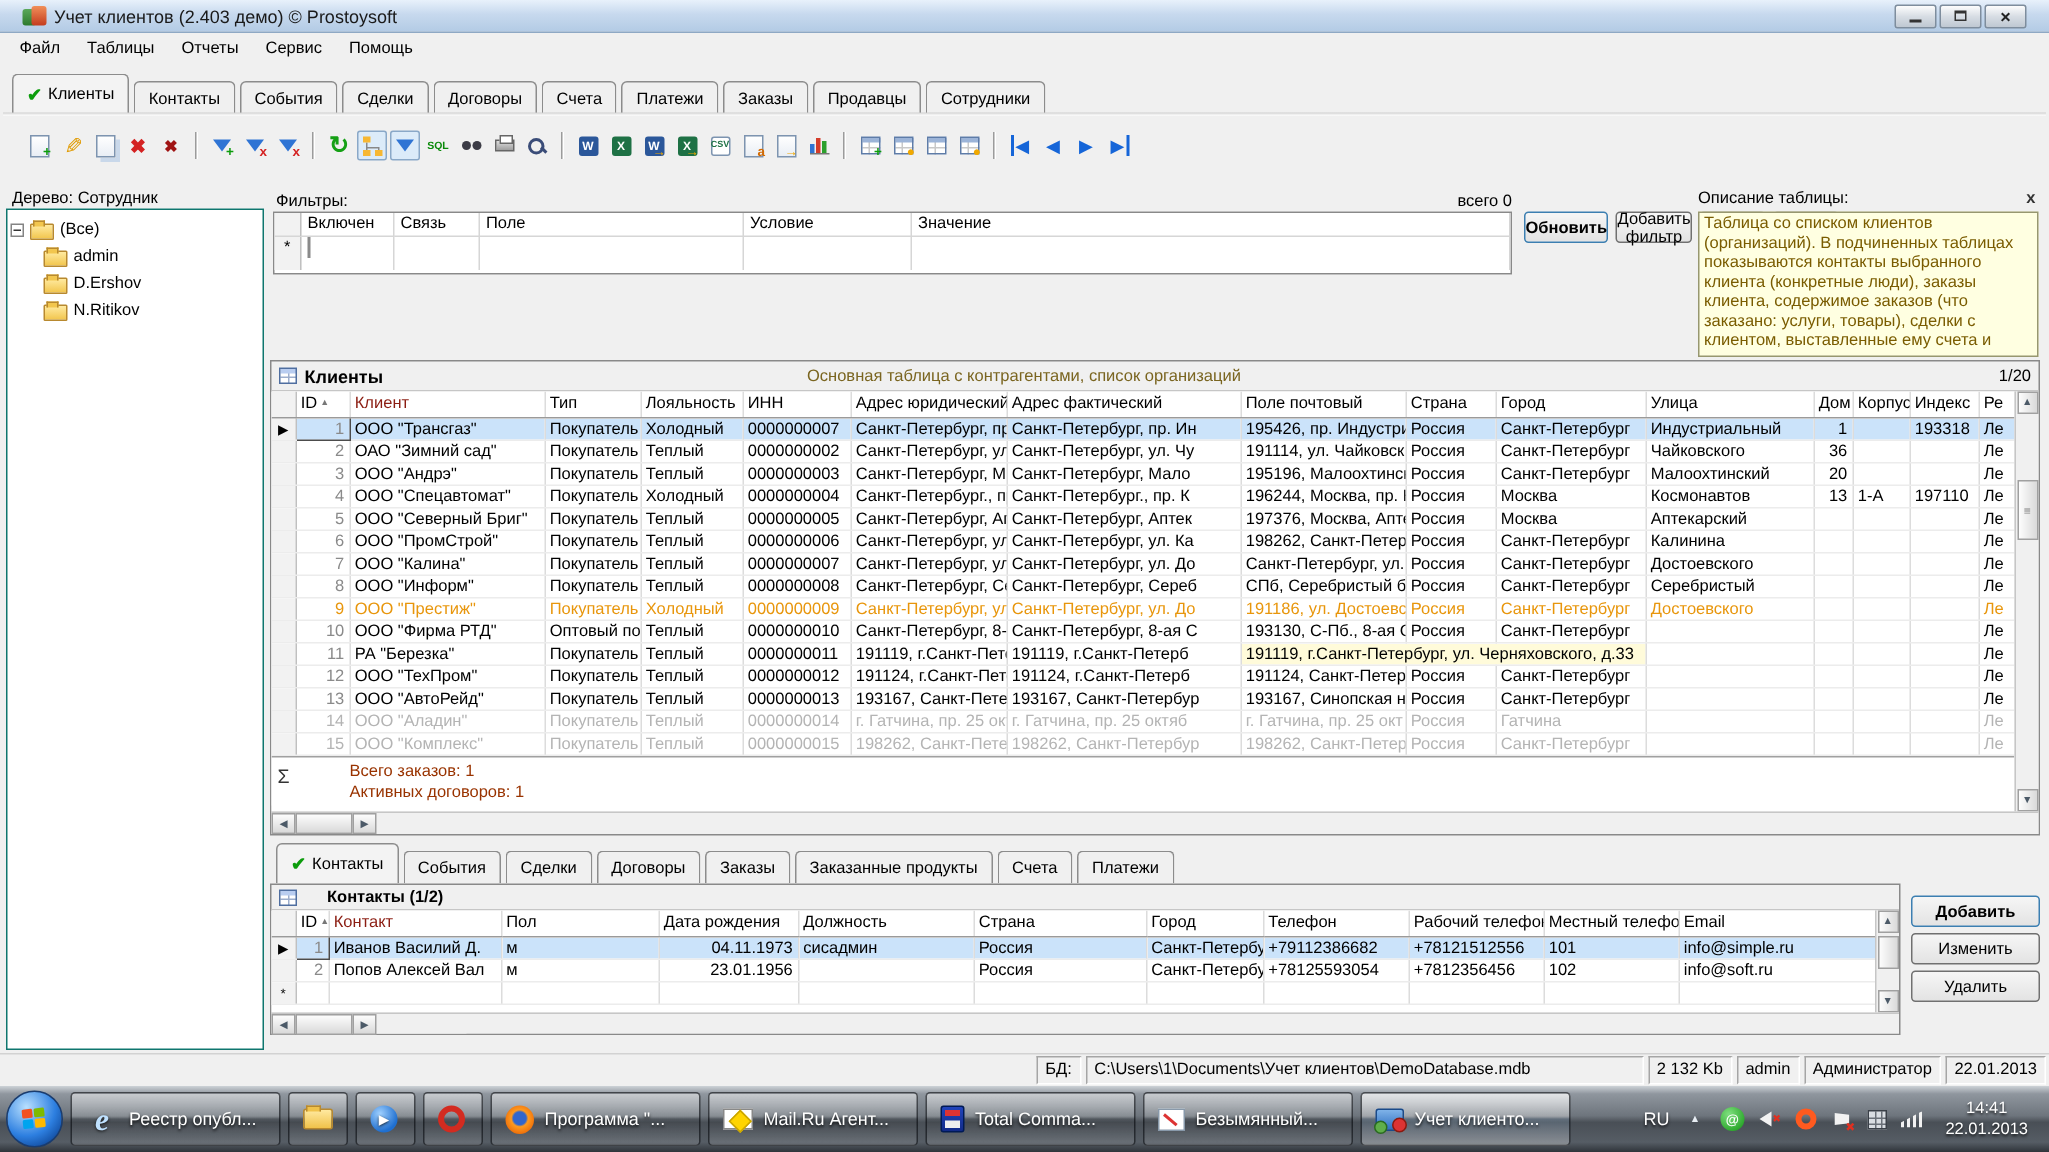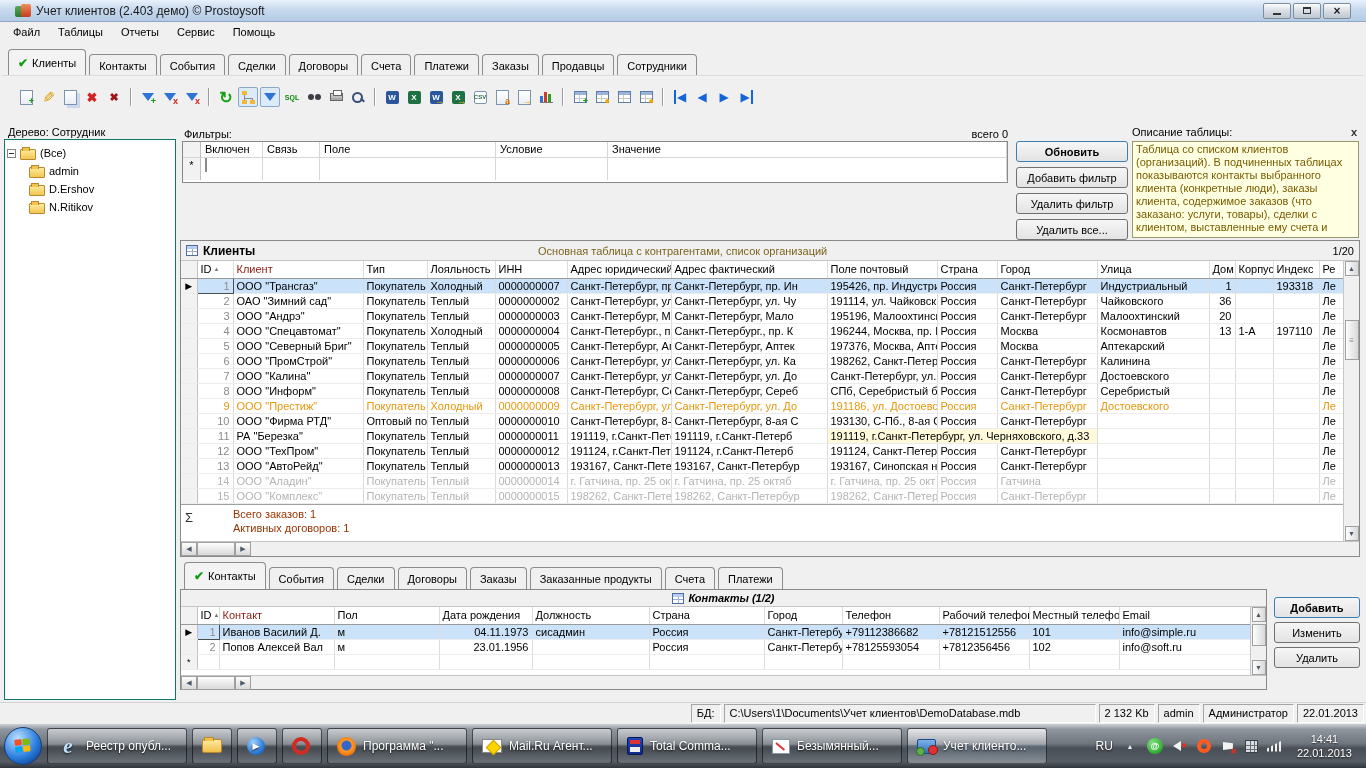--- a/index.html
+++ b/index.html
@@ -108,21 +108,21 @@
   .filters-label { position:absolute; left:184px; top:128px;text-align:center; }
   .filters-total { position:absolute; left:880px; top:128px; width:128px; text-align:right; }
   .filter-grid { position:absolute; left:182px; top:141px; width:826px; height:42px; background:#fff;
     border:1px solid #898989; display:grid; grid-template-columns:18px 62px 57px 176px 112px 1fr;
     grid-template-rows:16px 22px; }
   .fg-cell { border-right:1px solid #d6d6d6; padding:1px 4px; overflow:hidden; white-space:nowrap; }
   .fg-gutter { background:#f2f2f2; border-right:1px solid #c0c0c0; text-align:center; }
   .fg-head { border-bottom:1px solid #d6d6d6; }
   .checkbox { width:13px; height:13px; border:1px solid #8a8a8a; background:linear-gradient(#fefefe,#e8e8e8);
     margin:2px auto; }
-  .filter-btns { position:absolute; left:1016px; top:141px; width:112px; display:flex; flex-direction:column; gap:5px; }
+  .filter-btns { position:absolute; left:1016px; top:141px; width:112px; display:flex; flex-direction:row; gap:5px; }
   .btn { height:21px; border:1px solid #707070; border-radius:3px; background:linear-gradient(#f6f6f6,#e3e3e3);
     font-family:inherit; font-size:11px; display:flex; align-items:center; justify-content:center; }
   .btn.bold { font-weight:bold; border-color:#3c7fb1; }
   .desc-panel { position:absolute; left:1132px; top:125px; width:227px; }
   .desc-head { display:flex; align-items:center; height:14px; }
   .desc-close { margin-left:auto; font-weight:bold; color:#333; padding-right:2px; }
   .desc-box { margin-top:2px; height:97px; background:#ffffe1; border:1px solid #979770;
     color:#7a5c00; line-height:13px; padding:1px 3px; overflow:hidden; }
 
   
@@ -829,21 +829,21 @@
     </div>
     <div class="tab">
       <span>Счета</span>
     </div>
     <div class="tab">
       <span>Платежи</span>
     </div>
   </div>
 
 <div class="panel" style="left:180px; top:589px; width:1087px; height:101px;">
-  <div class="panel-titlebar" style="height:17px; justify-content:center; gap:4px;font-style:italic;">
+  <div class="panel-titlebar" style="height:17px; gap:20px;">
     <span class="grid-glyph"></span>
     <span class="panel-title" style="font-size:11px;">Контакты (1/2)</span>
   </div>
   <div style="position:absolute; left:0; top:17px; right:16px; bottom:14px; background:#fff; overflow:hidden;">
     <table class="grid" id="contacts-grid" style="width:1069px;">
       <colgroup>
           <col style="width:16px">
           <col style="width:22px">
           <col style="width:115px">
           <col style="width:105px">

